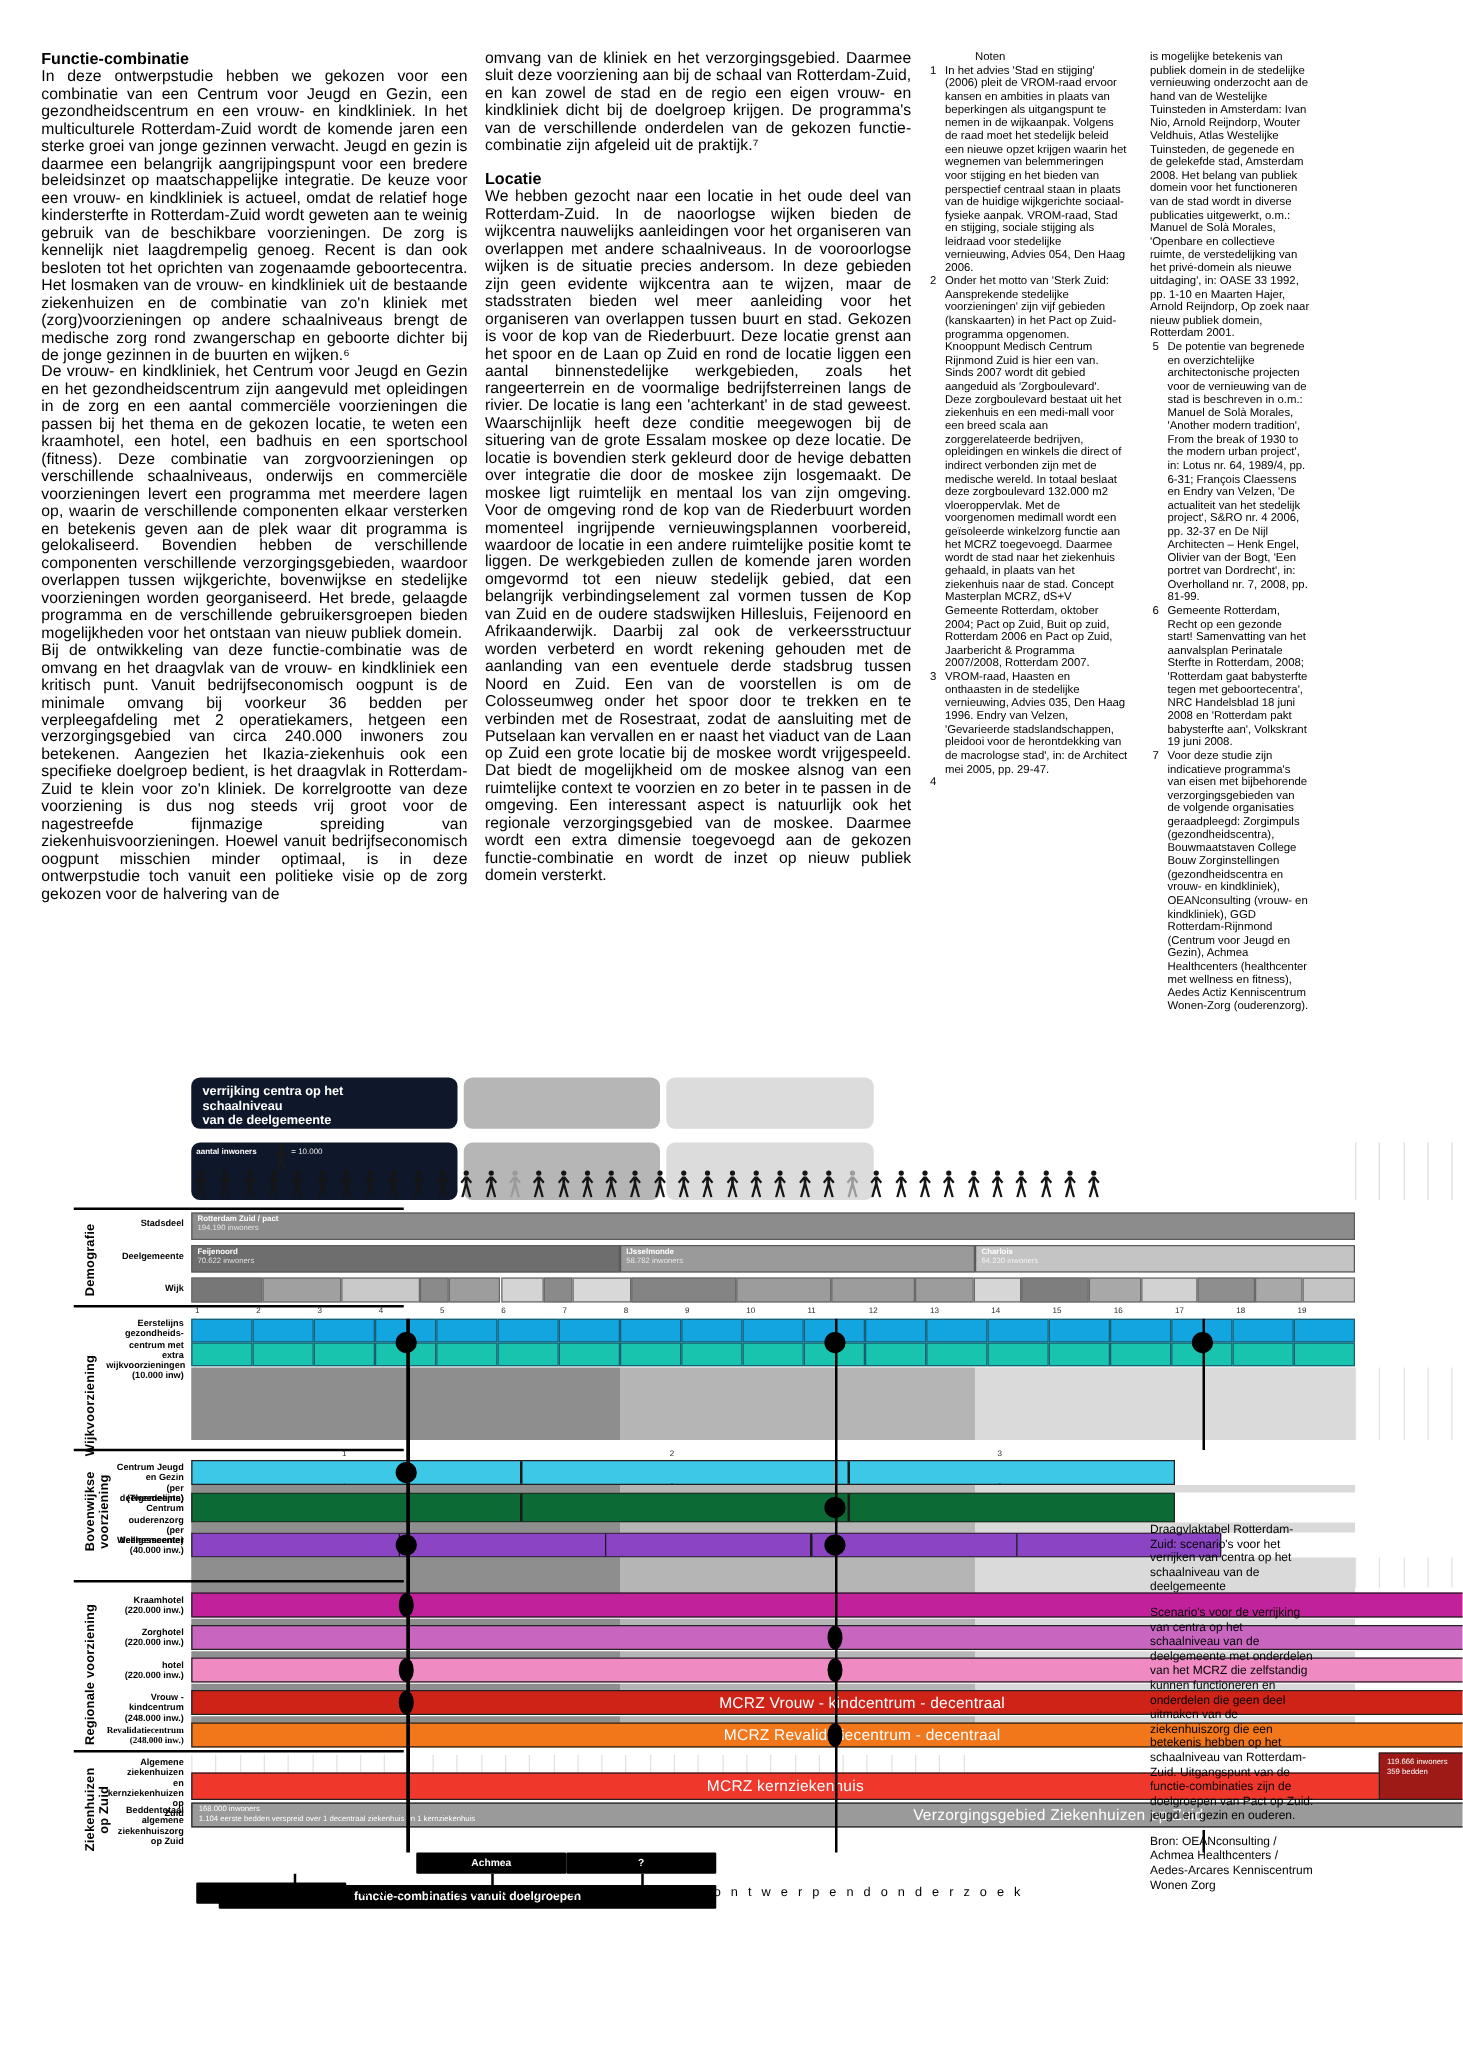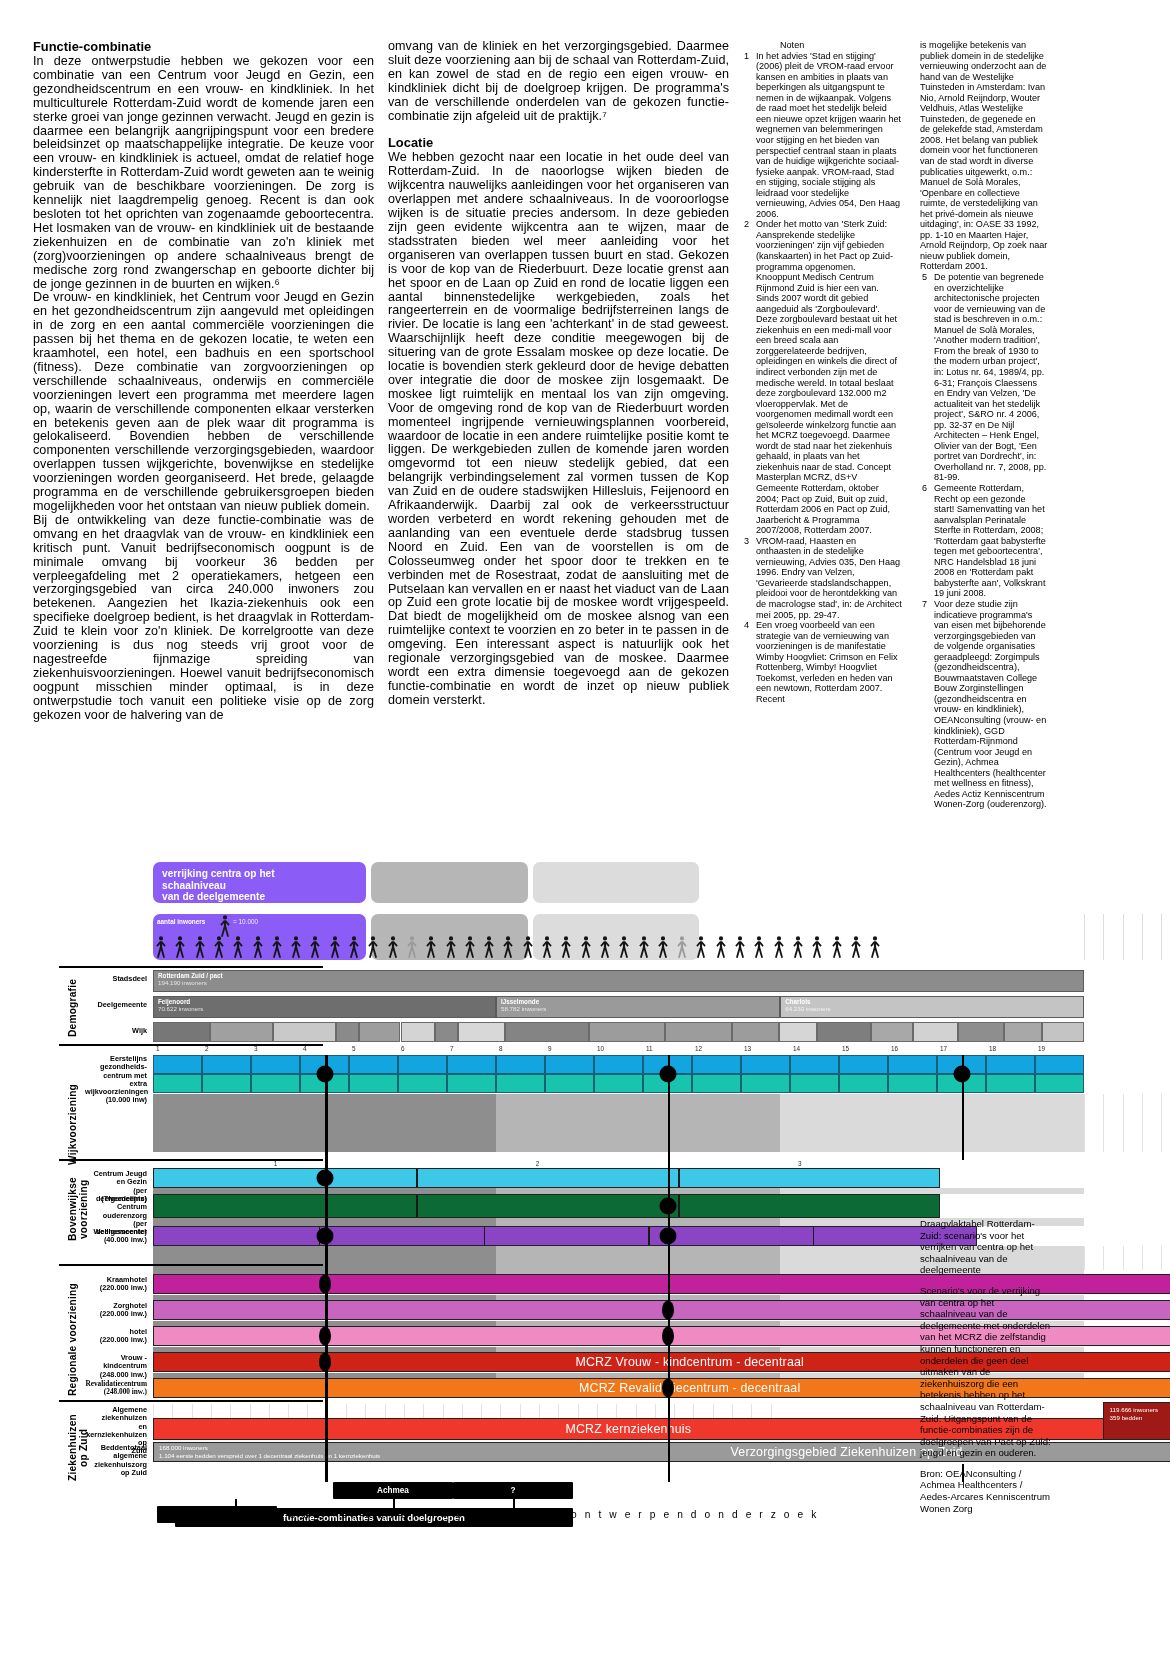--- a/index.html
+++ b/index.html
@@ -51,21 +51,21 @@
     position:absolute; text-align:right; font-size:7.3px;
     font-weight:bold; line-height:8.3px; color:#000;
   }
   .sidecat {
     position:absolute; font-weight:bold; font-size:10.2px;
     writing-mode:vertical-rl; transform:rotate(180deg);
     text-align:center; letter-spacing:0.2px;
   }
   .hline { position:absolute; height:1.6px; background:#000; }
   .topbox { position:absolute; border-radius:7px; }
-  .topbox.t1 { background:#8b5cf6; }
+  .topbox.t1 { background:#0f172a; }
   .topbox.t2 { background:#b6b6b6; }
   .topbox.t3 { background:#dcdcdc; }
   .topbox-label {
     position:absolute; color:#fff; font-weight:bold;
     font-size:10.2px; line-height:11.6px; left:9px; top:6px;
   }
   .inw-label { position:absolute; color:#fff; font-weight:bold; font-size:6.4px; left:6px; top:5px; }
   .inw-eq { position:absolute; color:#f0f0f0; font-size:6.4px; left:74px; top:5px; }
   .demobar {
     position:absolute; height:100%; border:1px solid #5b5b5b;
@@ -111,21 +111,21 @@
     <div class="gap"></div>
     <h2 class="sec">Locatie</h2>
     <p class="body-txt">We hebben gezocht naar een locatie in het oude deel van Rotterdam-Zuid. In de naoorlogse wijken bieden de wijkcentra nauwelijks aanleidingen voor het organiseren van overlappen met andere schaalniveaus. In de vooroorlogse wijken is de situatie precies andersom. In deze gebieden zijn geen evidente wijkcentra aan te wijzen, maar de stadsstraten bieden wel meer aanleiding voor het organiseren van overlappen tussen buurt en stad. Gekozen is voor de kop van de Riederbuurt. Deze locatie grenst aan het spoor en de Laan op Zuid en rond de locatie liggen een aantal binnenstedelijke werkgebieden, zoals het rangeerterrein en de voormalige bedrijfsterreinen langs de rivier. De locatie is lang een 'achterkant' in de stad geweest. Waarschijnlijk heeft deze conditie meegewogen bij de situering van de grote Essalam moskee op deze locatie. De locatie is bovendien sterk gekleurd door de hevige debatten over integratie die door de moskee zijn losgemaakt. De moskee ligt ruimtelijk en mentaal los van zijn omgeving. Voor de omgeving rond de kop van de Riederbuurt worden momenteel ingrijpende vernieuwingsplannen voorbereid, waardoor de locatie in een andere ruimtelijke positie komt te liggen. De werkgebieden zullen de komende jaren worden omgevormd tot een nieuw stedelijk gebied, dat een belangrijk verbindingselement zal vormen tussen de Kop van Zuid en de oudere stadswijken Hillesluis, Feijenoord en Afrikaanderwijk. Daarbij zal ook de verkeersstructuur worden verbeterd en wordt rekening gehouden met de aanlanding van een eventuele derde stadsbrug tussen Noord en Zuid. Een van de voorstellen is om de Colosseumweg onder het spoor door te trekken en te verbinden met de Rosestraat, zodat de aansluiting met de Putselaan kan vervallen en er naast het viaduct van de Laan op Zuid een grote locatie bij de moskee wordt vrijgespeeld. Dat biedt de mogelijkheid om de moskee alsnog van een ruimtelijke context te voorzien en zo beter in te passen in de omgeving. Een interessant aspect is natuurlijk ook het regionale verzorgingsgebied van de moskee. Daarmee wordt een extra dimensie toegevoegd aan de gekozen functie-combinatie en wordt de inzet op nieuw publiek domein versterkt.</p>
   </div>
 
   <div class="col c3">
     <div class="notes-title">Noten</div>
     <div class="note"><span class="num">1</span><span>In het advies 'Stad en stijging' (2006) pleit de VROM-raad ervoor kansen en ambities in plaats van beperkingen als uitgangspunt te nemen in de wijkaanpak. Volgens de raad moet het stedelijk beleid een nieuwe opzet krijgen waarin het wegnemen van belemmeringen voor stijging en het bieden van perspectief centraal staan in plaats van de huidige wijkgerichte sociaal-fysieke aanpak. VROM-raad, Stad en stijging, sociale stijging als leidraad voor stedelijke vernieuwing, Advies 054, Den Haag 2006.</span></div>
     <div class="note"><span class="num">2</span><span>Onder het motto van 'Sterk Zuid: Aansprekende stedelijke voorzieningen' zijn vijf gebieden (kanskaarten) in het Pact op Zuid-programma opgenomen. Knooppunt Medisch Centrum Rijnmond Zuid is hier een van. Sinds 2007 wordt dit gebied aangeduid als 'Zorgboulevard'. Deze zorgboulevard bestaat uit het ziekenhuis en een medi-mall voor een breed scala aan zorggerelateerde bedrijven, opleidingen en winkels die direct of indirect verbonden zijn met de medische wereld. In totaal beslaat deze zorgboulevard 132.000 m2 vloeroppervlak. Met de voorgenomen medimall wordt een geïsoleerde winkelzorg functie aan het MCRZ toegevoegd. Daarmee wordt de stad naar het ziekenhuis gehaald, in plaats van het ziekenhuis naar de stad. Concept Masterplan MCRZ, dS+V Gemeente Rotterdam, oktober 2004; Pact op Zuid, Buit op zuid, Rotterdam 2006 en Pact op Zuid, Jaarbericht &amp; Programma 2007/2008, Rotterdam 2007.</span></div>
     <div class="note"><span class="num">3</span><span>VROM-raad, Haasten en onthaasten in de stedelijke vernieuwing, Advies 035, Den Haag 1996. Endry van Velzen, 'Gevarieerde stadslandschappen, pleidooi voor de herontdekking van de macrologse stad', in: de Architect mei 2005, pp. 29-47.</span></div>
-    <div class="note"><span class="num">4</span><span>Een vroeg voorbeeld van een strategie van de vernieuwing van voorzieningen is de manifestatie Wimby Hoogvliet: Crimson en Felix Rottenberg, Wimby! Hoogvliet Toekomst, verleden en heden van een newtown, Rotterdam 2007. Recent</span></div>
+    <div class="note"><span class="num">4</span></div>
   </div>
 
   <div class="col c4">
     <div class="note" style="padding-left:0"><span>is mogelijke betekenis van publiek domein in de stedelijke vernieuwing onderzocht aan de hand van de Westelijke Tuinsteden in Amsterdam: Ivan Nio, Arnold Reijndorp, Wouter Veldhuis, Atlas Westelijke Tuinsteden, de gegenede en de gelekefde stad, Amsterdam 2008. Het belang van publiek domein voor het functioneren van de stad wordt in diverse publicaties uitgewerkt, o.m.: Manuel de Solà Morales, 'Openbare en collectieve ruimte, de verstedelijking van het privé-domein als nieuwe uitdaging', in: OASE 33 1992, pp. 1-10 en Maarten Hajer, Arnold Reijndorp, Op zoek naar nieuw publiek domein, Rotterdam 2001.</span></div>
     <div class="note"><span class="num">5</span><span>De potentie van begrenede en overzichtelijke architectonische projecten voor de vernieuwing van de stad is beschreven in o.m.: Manuel de Solà Morales, 'Another modern tradition', From the break of 1930 to the modern urban project', in: Lotus nr. 64, 1989/4, pp. 6-31; François Claessens en Endry van Velzen, 'De actualiteit van het stedelijk project', S&amp;RO nr. 4 2006, pp. 32-37 en De Nijl Architecten – Henk Engel, Olivier van der Bogt, 'Een portret van Dordrecht', in: Overholland nr. 7, 2008, pp. 81-99.</span></div>
     <div class="note"><span class="num">6</span><span>Gemeente Rotterdam, Recht op een gezonde start! Samenvatting van het aanvalsplan Perinatale Sterfte in Rotterdam, 2008; 'Rotterdam gaat babysterfte tegen met geboortecentra', NRC Handelsblad 18 juni 2008 en 'Rotterdam pakt babysterfte aan', Volkskrant 19 juni 2008.</span></div>
     <div class="note"><span class="num">7</span><span>Voor deze studie zijn indicatieve programma's van eisen met bijbehorende verzorgingsgebieden van de volgende organisaties geraadpleegd: Zorgimpuls (gezondheidscentra), Bouwmaatstaven College Bouw Zorginstellingen (gezondheidscentra en vrouw- en kindkliniek), OEANconsulting (vrouw- en kindkliniek), GGD Rotterdam-Rijnmond (Centrum voor Jeugd en Gezin), Achmea Healthcenters (healthcenter met wellness en fitness), Aedes Actiz Kenniscentrum Wonen-Zorg (ouderenzorg).</span></div>
   </div>
 
   <div id="diagram">

